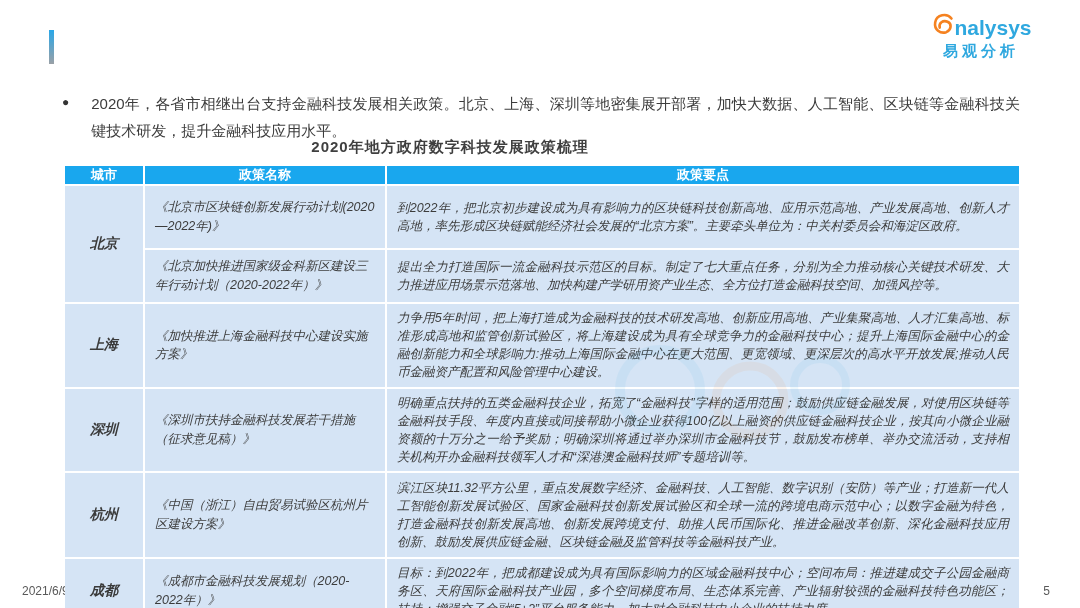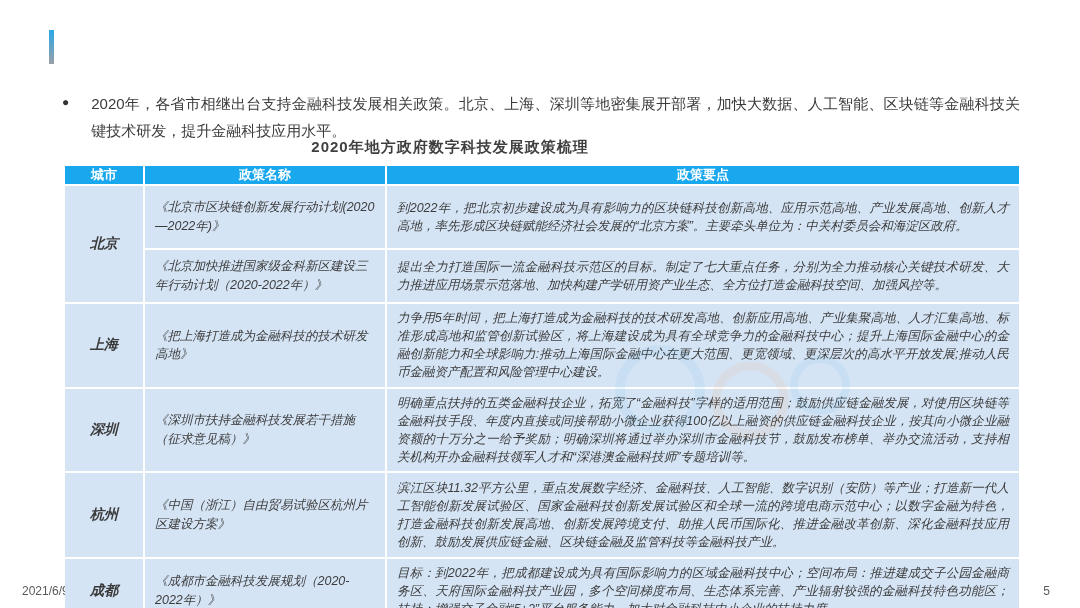--- a/index.html
+++ b/index.html
@@ -104,20 +104,29 @@
   .footer-slogan { position: absolute; left: 0; width: 100%; text-align: center; }
   .footer-page { position: absolute; right: 30px; }
 </style>
 </head>
 <body>
 
 <div class="slide">
 
   <div class="title-bar"></div>
 
+  <div class="logo">
+    <div class="logo-top">
+      <svg class="logo-swirl" viewBox="0 0 40 40">
+        <path d="M33 10 C 26 1, 10 4, 8 16 C 6 27, 16 34, 25 31 C 33 28, 34 18, 27 15 C 20 12, 13 17, 15 24" stroke="#F58220" stroke-width="4" fill="none" stroke-linecap="round"></path>
+      </svg>
+      <span class="logo-word">nalysys</span>
+    </div>
+    <div class="logo-cn">易观分析</div>
+  </div>
 
   <div class="intro">
     <span class="bullet-dot">●</span>
     <span class="intro-text">2020年，各省市相继出台支持金融科技发展相关政策。北京、上海、深圳等地密集展开部署，加快大数据、人工智能、区块链等金融科技关键技术研发，提升金融科技应用水平。</span>
   </div>
 
   <div class="table-title">2020年地方政府数字科技发展政策梳理</div>
 
   <div class="watermark">
     <svg viewBox="0 0 260 130">
@@ -145,21 +154,21 @@
         <td class="city-cell" rowspan="2">北京</td>
         <td class="policy-cell">《北京市区块链创新发展行动计划(2020—2022年)》</td>
         <td class="points-cell">到2022年，把北京初步建设成为具有影响力的区块链科技创新高地、应用示范高地、产业发展高地、创新人才高地，率先形成区块链赋能经济社会发展的“北京方案”。主要牵头单位为：中关村委员会和海淀区政府。</td>
       </tr>
       <tr class="r2">
         <td class="policy-cell">《北京加快推进国家级金科新区建设三年行动计划（2020-2022年）》</td>
         <td class="points-cell">提出全力打造国际一流金融科技示范区的目标。制定了七大重点任务，分别为全力推动核心关键技术研发、大力推进应用场景示范落地、加快构建产学研用资产业生态、全方位打造金融科技空间、加强风控等。</td>
       </tr>
       <tr class="r3">
         <td class="city-cell">上海</td>
-        <td class="policy-cell">《把上海打造成为金融科技的技术研发高地》</td>
+        <td class="policy-cell">《加快推进上海金融科技中心建设实施方案》</td>
         <td class="points-cell">力争用5年时间，把上海打造成为金融科技的技术研发高地、创新应用高地、产业集聚高地、人才汇集高地、标准形成高地和监管创新试验区，将上海建设成为具有全球竞争力的金融科技中心；提升上海国际金融中心的金融创新能力和全球影响力:推动上海国际金融中心在更大范围、更宽领域、更深层次的高水平开放发展;推动人民币金融资产配置和风险管理中心建设。</td>
       </tr>
       <tr class="r4">
         <td class="city-cell">深圳</td>
         <td class="policy-cell">《深圳市扶持金融科技发展若干措施（征求意见稿）》</td>
         <td class="points-cell">明确重点扶持的五类金融科技企业，拓宽了“金融科技”字样的适用范围；鼓励供应链金融发展，对使用区块链等金融科技手段、年度内直接或间接帮助小微企业获得100亿以上融资的供应链金融科技企业，按其向小微企业融资额的十万分之一给予奖励；明确深圳将通过举办深圳市金融科技节，鼓励发布榜单、举办交流活动，支持相关机构开办金融科技领军人才和“深港澳金融科技师”专题培训等。</td>
       </tr>
       <tr class="r5">
         <td class="city-cell">杭州</td>
         <td class="policy-cell">《中国（浙江）自由贸易试验区杭州片区建设方案》</td>

